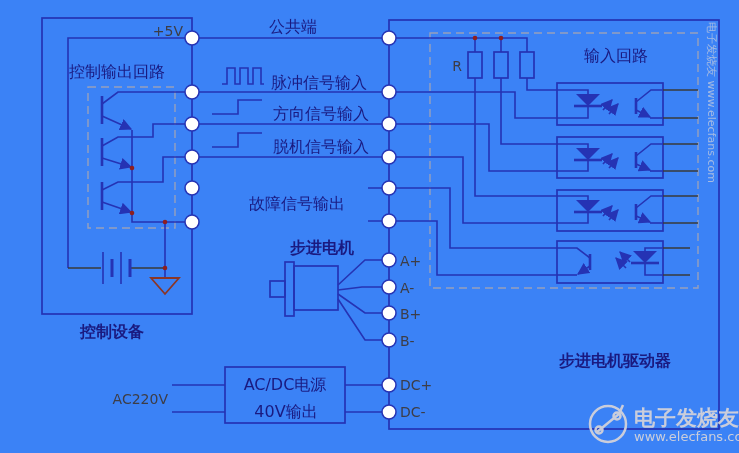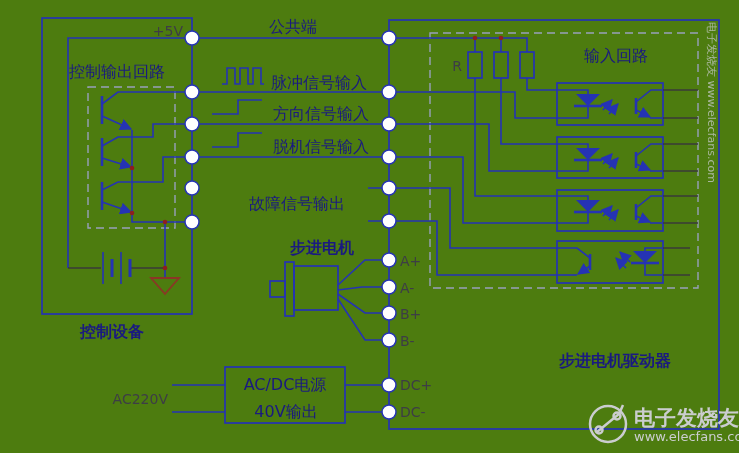--- a/index.html
+++ b/index.html
@@ -1,16 +1,16 @@
 <!DOCTYPE html>
 <html><head>
 <meta charset="utf-8">
 <style>
   html,body{margin:0;padding:0;background:#fff;}
-  #stage{position:relative;width:739px;height:453px;background:#4d7c0f;overflow:hidden;
+  #stage{position:relative;width:739px;height:453px;background:#3b82f6;overflow:hidden;
          font-family:"DejaVu Sans","Liberation Sans",sans-serif;}
   svg{position:absolute;left:0;top:0;}
   .w   {stroke:#2533b4;stroke-width:1.6;fill:none;}
   .w3  {stroke:#2533b4;stroke-width:3;fill:none;}
   .bar {stroke:#2533b4;stroke-width:2.6;fill:none;}
   .wk  {stroke:#3a3a3a;stroke-width:1.5;fill:none;}
   .bx  {stroke:#2533b4;stroke-width:1.7;fill:none;}
   .dash{stroke:#98a0bc;stroke-width:1.4;fill:none;stroke-dasharray:8 5;}
   .led {fill:#2533b4;stroke:none;}
   .term{fill:#ffffff;stroke:#2533b4;stroke-width:1.5;}

